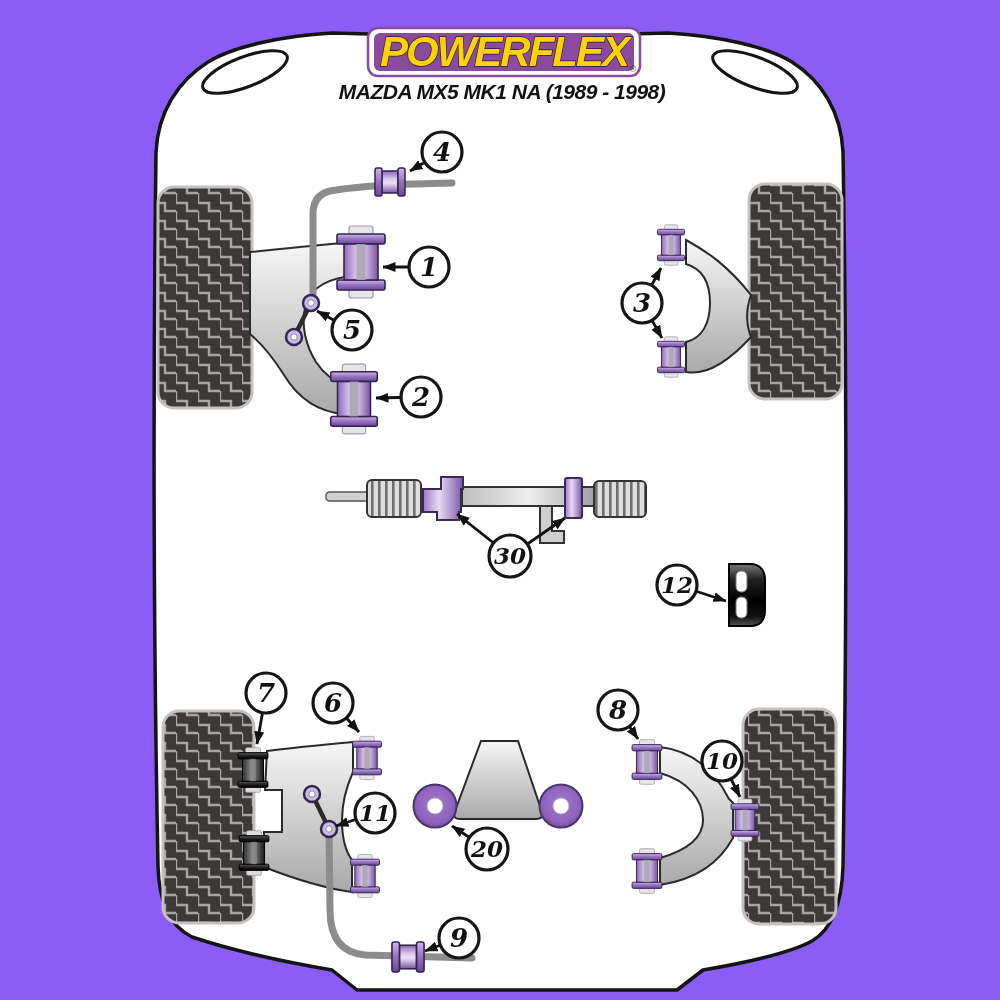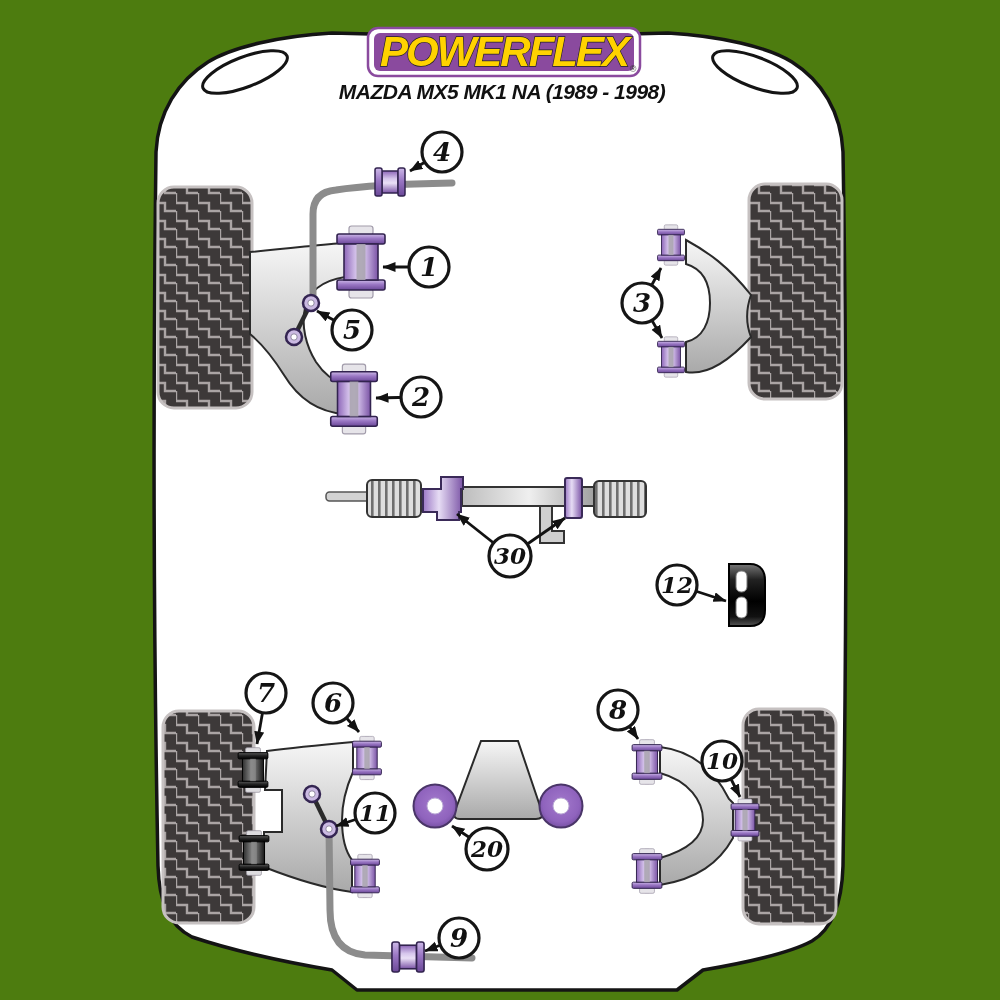--- a/index.html
+++ b/index.html
@@ -1,18 +1,18 @@
 <!DOCTYPE html>
 <html><head>
 <meta charset="utf-8">
 <style>
   html,body{margin:0;padding:0;background:#fff;}
   .stage{
     width:1000px;height:1000px;margin:0 auto;position:relative;
-    background:#4d7c0f;
+    background:#8b5cf6;
     font-family:"Liberation Sans", sans-serif;
   }
   svg{display:block;}
   text{user-select:none;}
   .brand-text{
     font-family:"Liberation Sans", sans-serif;
     font-weight:bold;font-style:italic;
     letter-spacing:-2px;
     paint-order:stroke fill;
   }

